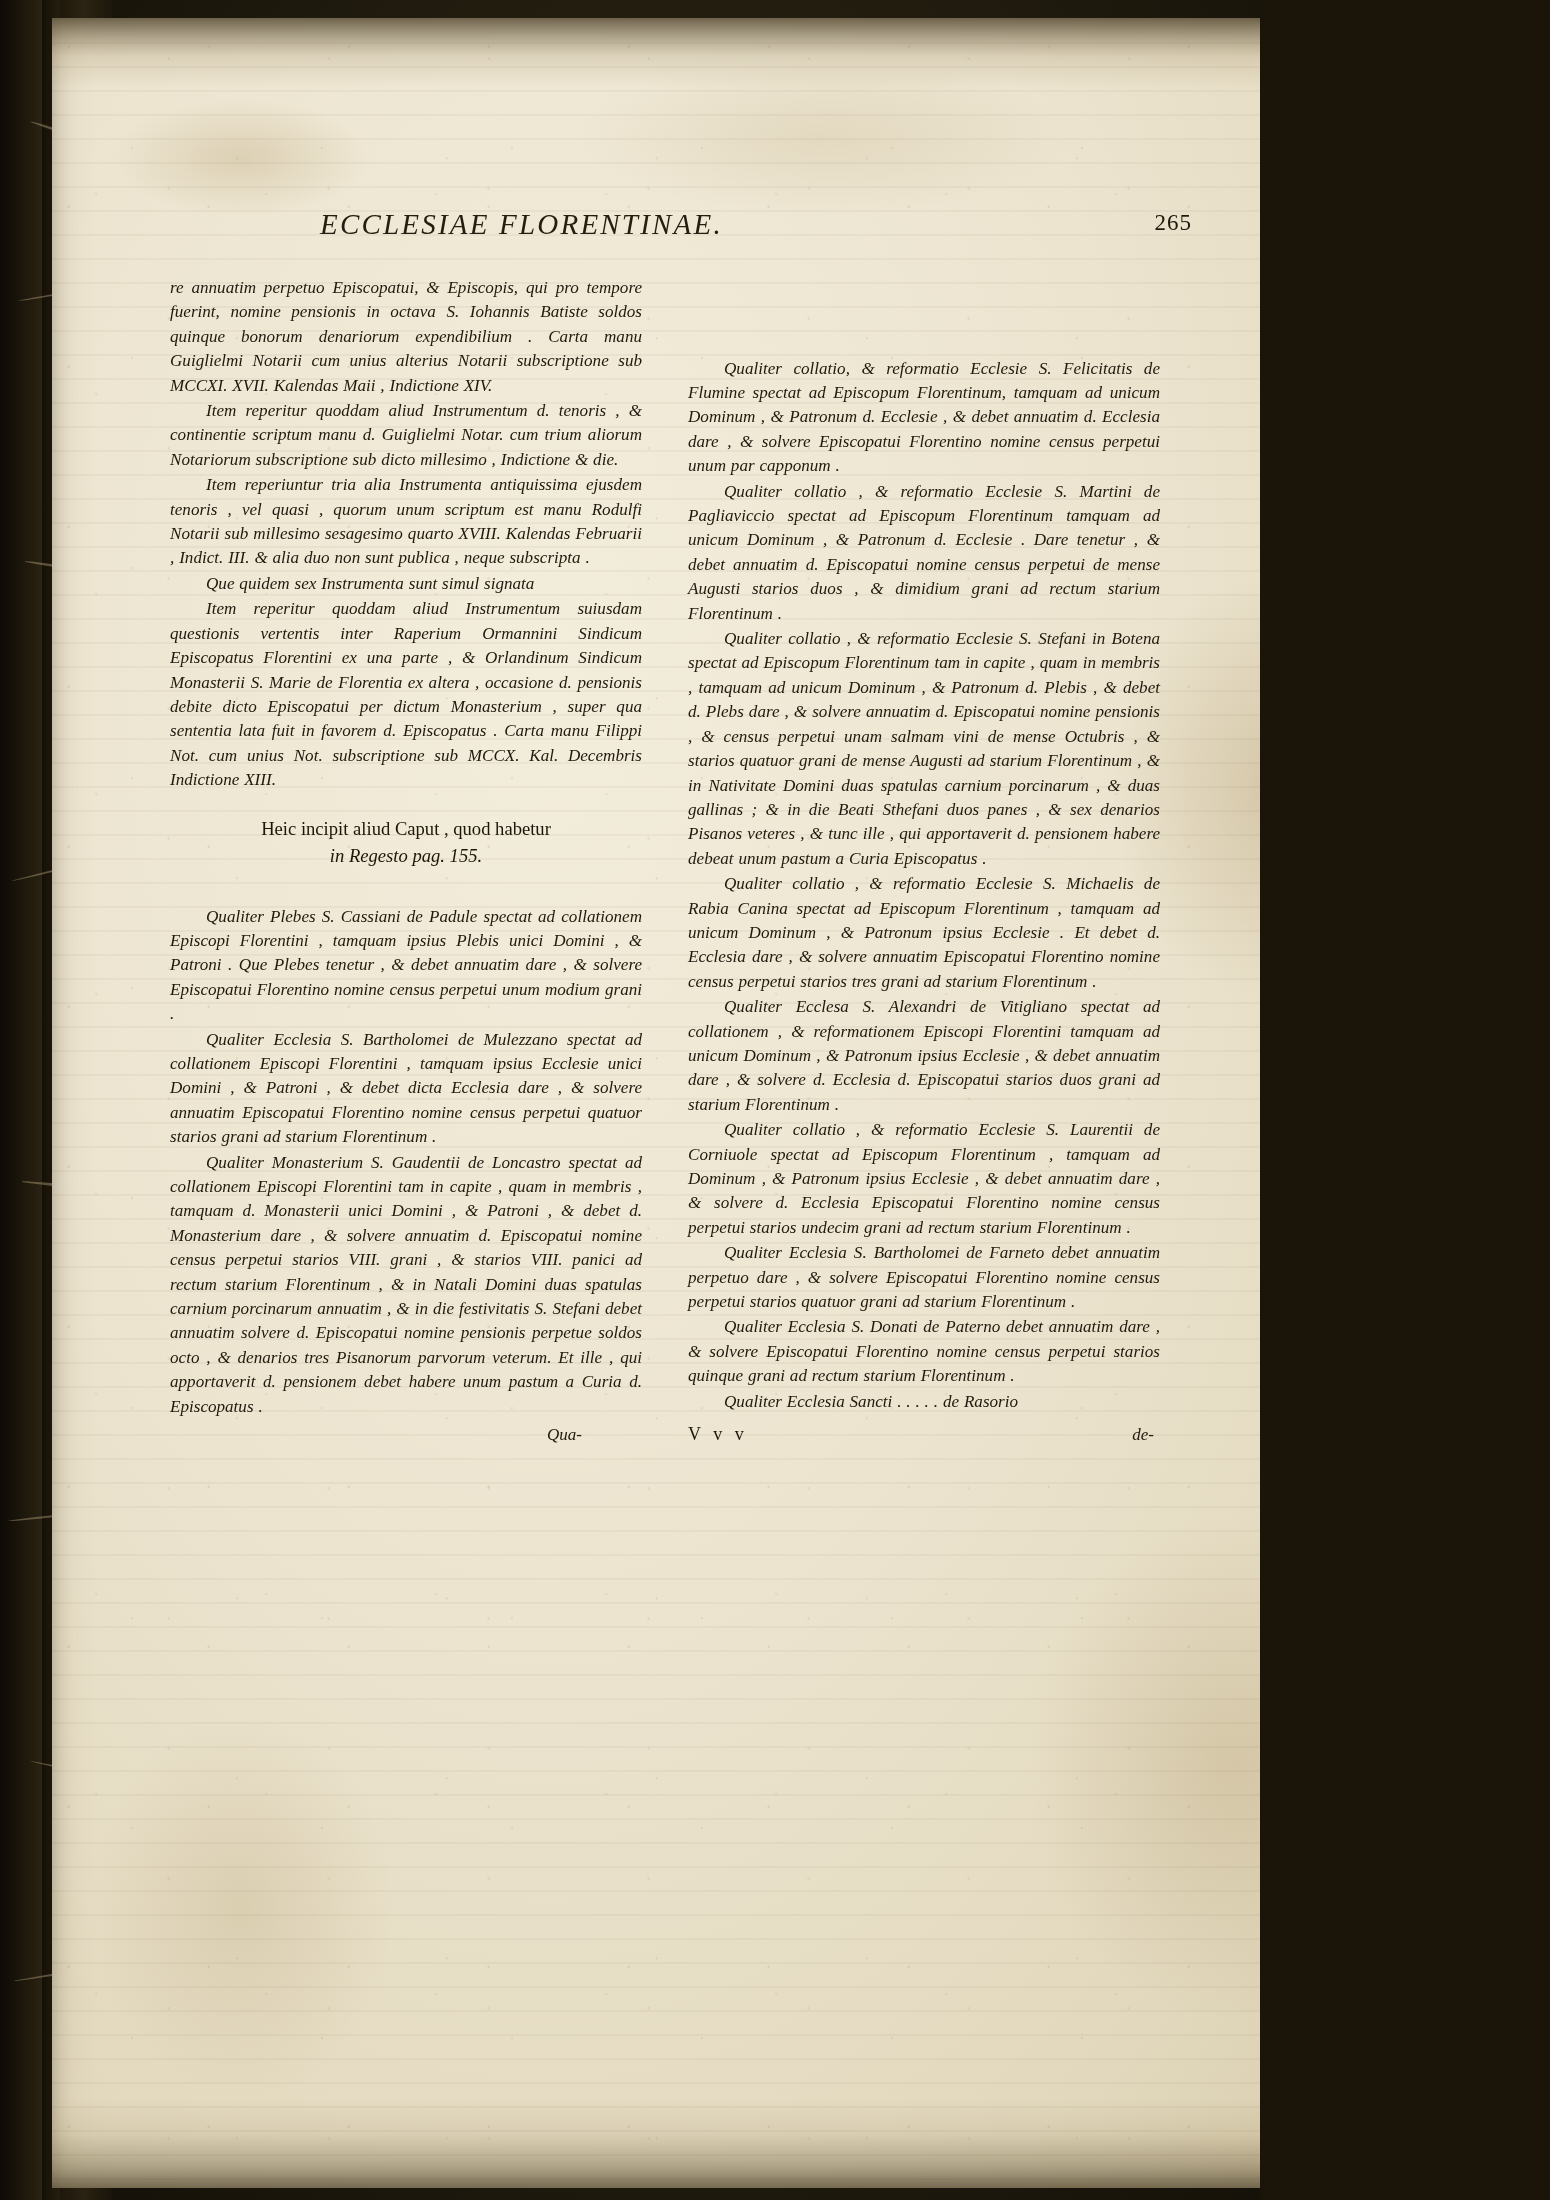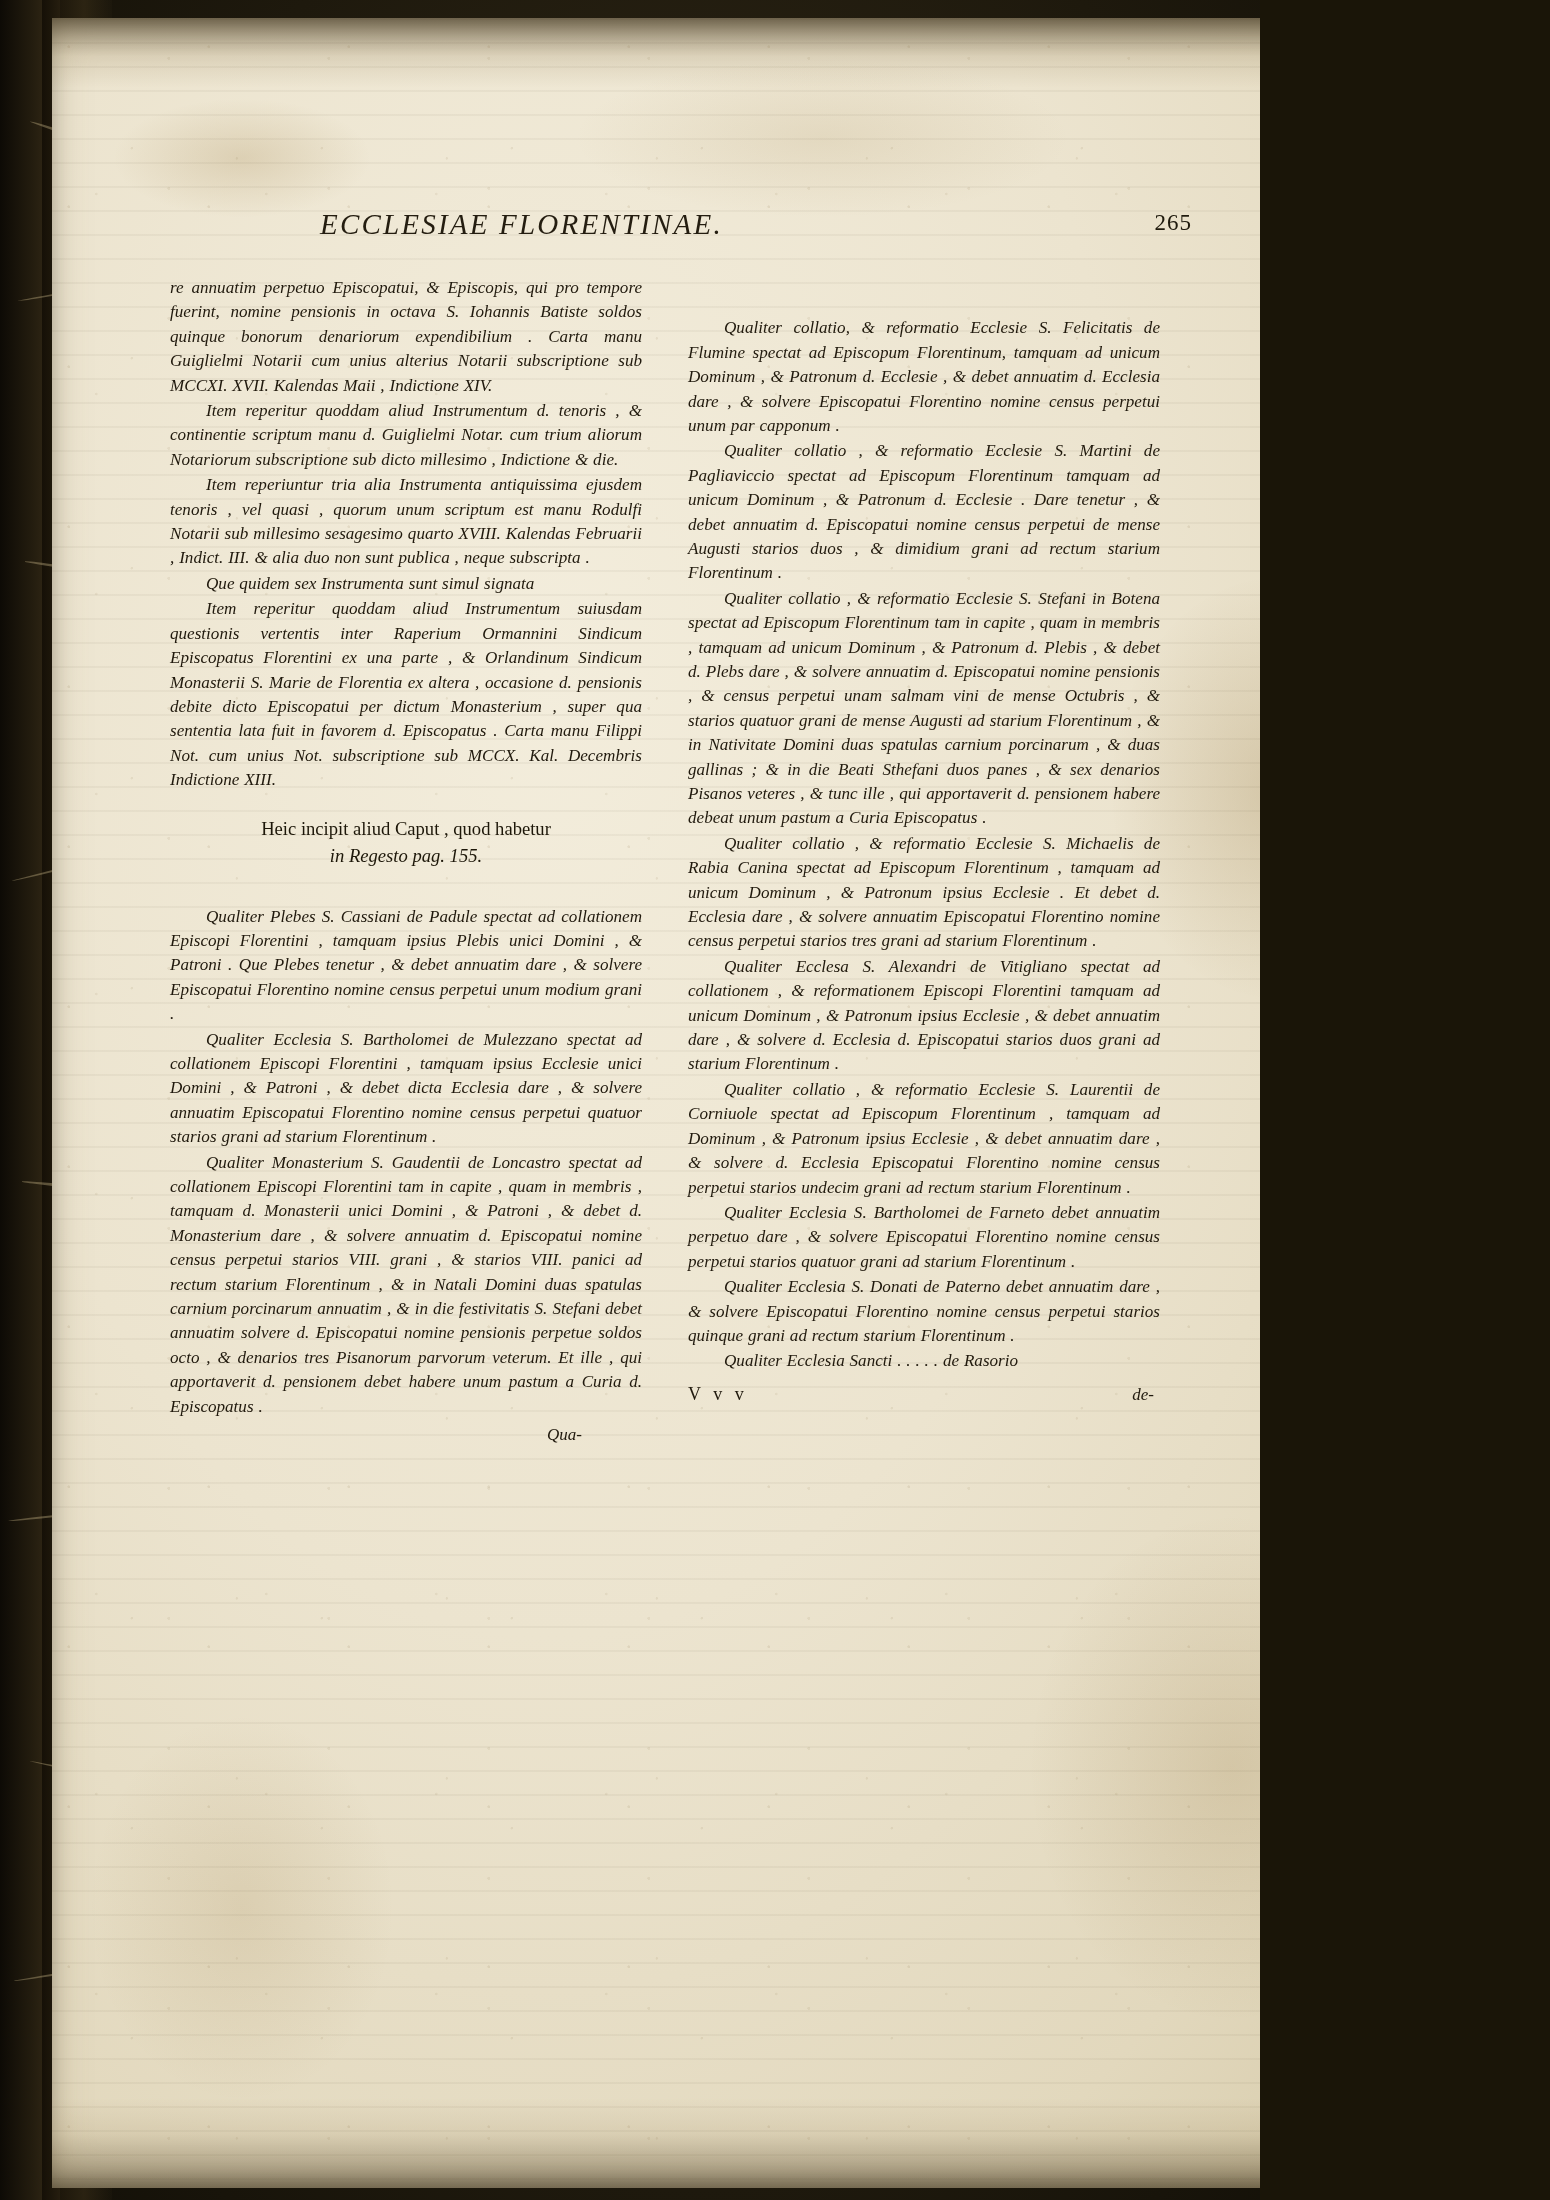--- a/index.html
+++ b/index.html
@@ -114,21 +114,21 @@
     top: 2px;
     font-size: 23px;
     color: #1f1a0d;
     font-family: "Liberation Serif", serif;
     letter-spacing: 1px;
   }
 
   #columns {
     display: flex;
     gap: 46px;
-    align-items: center;
+    align-items: flex-end;
   }
   .col {
     width: 472px;
   }
 
   p.para {
     margin: 0 0 1px 0;
     font-style: italic;
     font-size: 17.1px;
     line-height: 24.4px;

